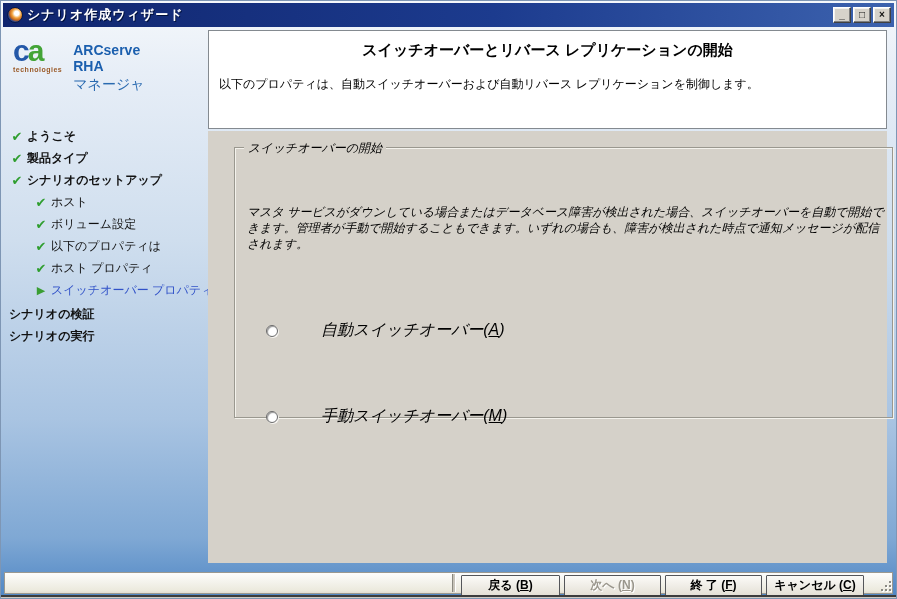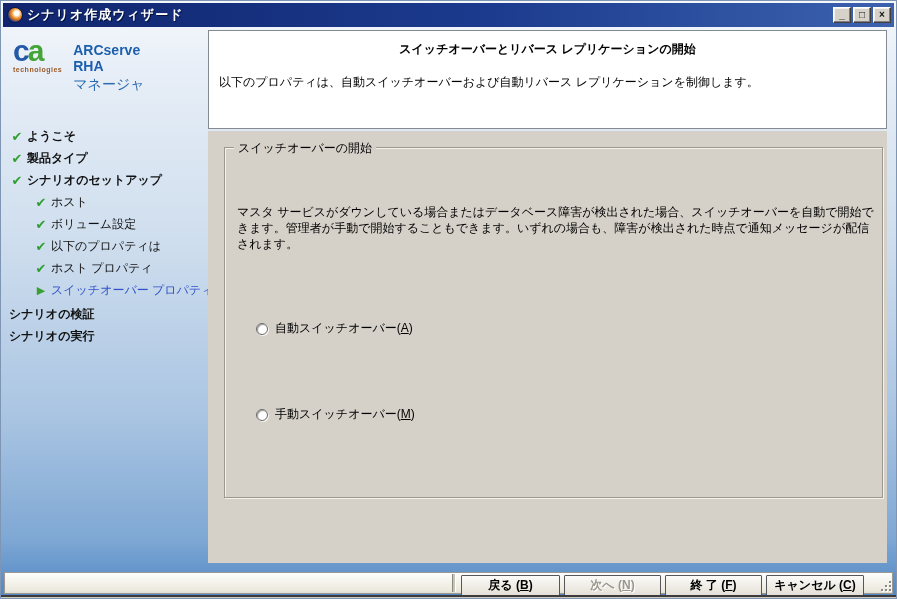--- a/index.html
+++ b/index.html
@@ -50,47 +50,48 @@
   .arrow { color:#3a9e33; font-size:11px; }
   .lbl-main { font-weight:bold; color:#111; font-size:12px; }
   .lbl-sub { color:#111; font-size:12px; }
   .lbl-current { color:#3152c8; font-size:12px; }
 
   
   .main-header {
     position:absolute; left:207px; top:29px; width:679px; height:99px;
     background:#fff; border:1px solid #848a90; padding:8px 10px;
   }
-  .main-title { text-align:center; font-weight:bold; font-size:12px; margin-top:2px; }
+  .main-title { text-align:center; font-weight:bold; font-size:15px; margin-top:2px; }
   .main-desc { margin-top:16px; font-size:12px; }
 
   
   .content {
     position:absolute; left:207px; top:130px; width:679px; height:432px;
     background:#d5d1c9;
   }
   .groupbox {
-    position:absolute; left:16px; top:16px; width:659px; height:351px;
+    position:absolute; left:26px; top:16px; width:659px; height:271px;
     border:1px solid #9a988f;
     box-shadow:inset 1px 1px 0 #f4f2ec, 1px 1px 0 #f4f2ec;
+    font-style:italic;
   }
   .group-label {
     position:absolute; top:-8px; left:9px; background:#d5d1c9; padding:0 4px; font-size:12px;
   }
   .group-desc { position:absolute; left:12px; top:56px; right:8px; font-size:12px; line-height:16px; }
 
   .radio-row { position:absolute; left:31px; display:flex; align-items:center; cursor:default; }
   .radio-row.r1 { top:172px; } .radio-row.r2 { top:258px; }
   .radio {
     width:12px; height:12px; border-radius:50%; background:#fff;
     border:1px solid #6a6a6a;
     box-shadow:inset 1px 1px 1px #9a9a9a, 1px 1px 0 #f6f4f0;
     margin-right:7px; flex:0 0 auto;
   }
-  .radio-label { font-size:12px; }
+  .radio-label { font-size:16px;margin-left:36px; }
 
   
   .statusbar {
     position:absolute; left:3px; right:3px; top:571px; height:22px;
     background:linear-gradient(180deg,#fdfdfc,#eceade 85%,#e2ded4);
     border:1px solid #9a9890;
   }
   .pane-divider { position:absolute; left:452px; top:573px; height:18px; width:2px;
     background:#c8c4ba; box-shadow:-1px 0 0 #8a887f, 1px 0 0 #fff; }
   .btn {

